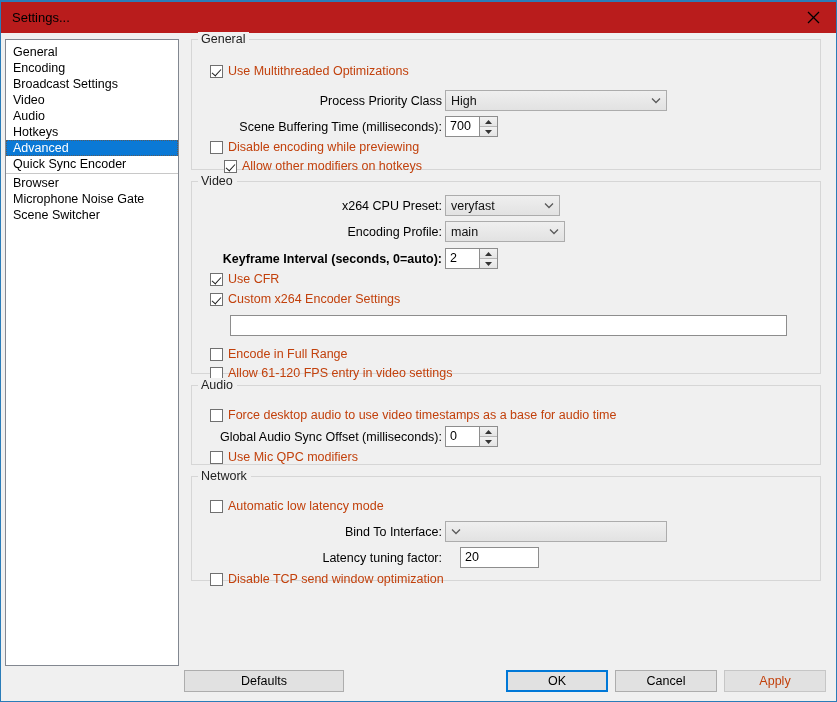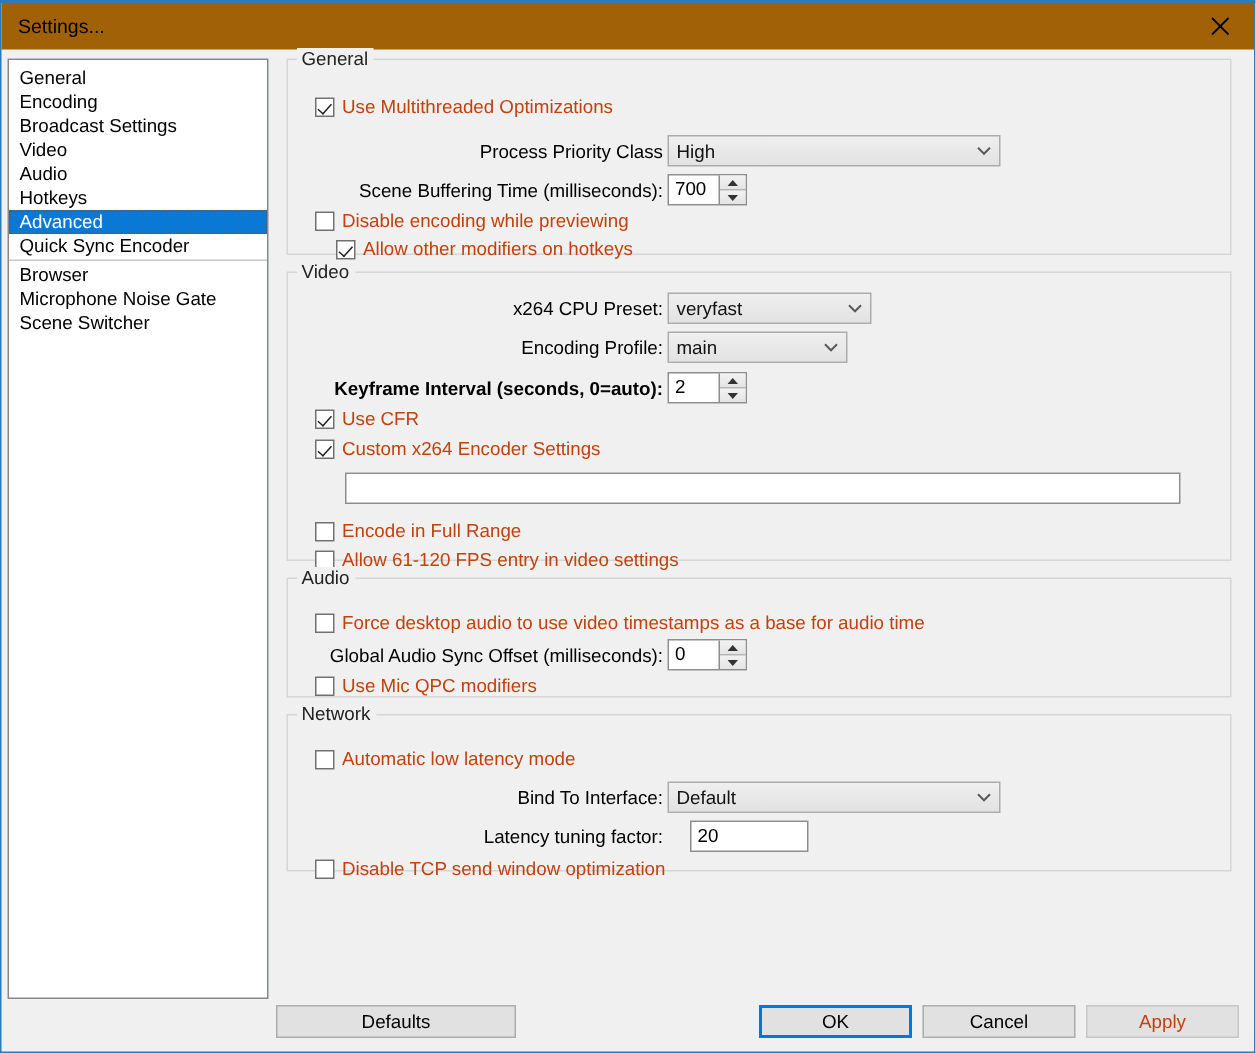--- a/index.html
+++ b/index.html
@@ -21,21 +21,21 @@
     background: #f0f0f0;
     box-sizing: border-box;
     border: 1px solid #2a7cb8;
     border-top: 2px solid #2b7cb9;
   }
   
   #titlebar {
     position: absolute;
     left: 0; top: 0;
     width: 835px; height: 31px;
-    background: #a16207;
+    background: #b91c1c;
     box-sizing: border-box;
   }
   #title-text {
     position: absolute;
     left: 11px; top: 8px;
     font-size: 13px;
     color: #000000;
     white-space: nowrap;
   }
   #close-btn {
@@ -318,21 +318,21 @@
       </div>
     </div>
 
     <div class="groupbox" style="height:193px;">
       <div class="gb-title">Video</div>
       <div class="gb-body" style="height:193px;">
 
         <div style="position:absolute; left:0; top:13px; width:250px; height:22px;">
           <span class="lbl-right">x264 CPU Preset:</span>
         </div>
-        <div class="combo" style="left:253px; top:13px; width:136px;">
+        <div class="combo" style="left:253px; top:13px; width:115px;">
           <span class="cval">veryfast</span>
           <span class="carrow">
             <svg width="10" height="7" viewBox="0 0 10 7">
                 <polyline points="1,1.5 5,5.5 9,1.5" fill="none" stroke="#5a5a5a" stroke-width="1.3"></polyline>
               </svg>
           </span>
         </div>
 
         <div style="position:absolute; left:0; top:39px; width:250px; height:22px;">
           <span class="lbl-right">Encoding Profile:</span>
@@ -432,21 +432,20 @@
 
         <div class="cbrow" style="left:18px; top:22px;">
           <span class="cbox"></span>
           <span class="cb-label">Automatic low latency mode</span>
         </div>
 
         <div style="position:absolute; left:0; top:44px; width:250px; height:22px;">
           <span class="lbl-right">Bind To Interface:</span>
         </div>
         <div class="combo" style="left:253px; top:44px; width:222px;">
-          <span class="cval">Default</span>
           <span class="carrow">
             <svg width="10" height="7" viewBox="0 0 10 7">
                 <polyline points="1,1.5 5,5.5 9,1.5" fill="none" stroke="#5a5a5a" stroke-width="1.3"></polyline>
               </svg>
           </span>
         </div>
 
         <div style="position:absolute; left:0; top:70px; width:250px; height:22px;">
           <span class="lbl-right">Latency tuning factor:</span>
         </div>

